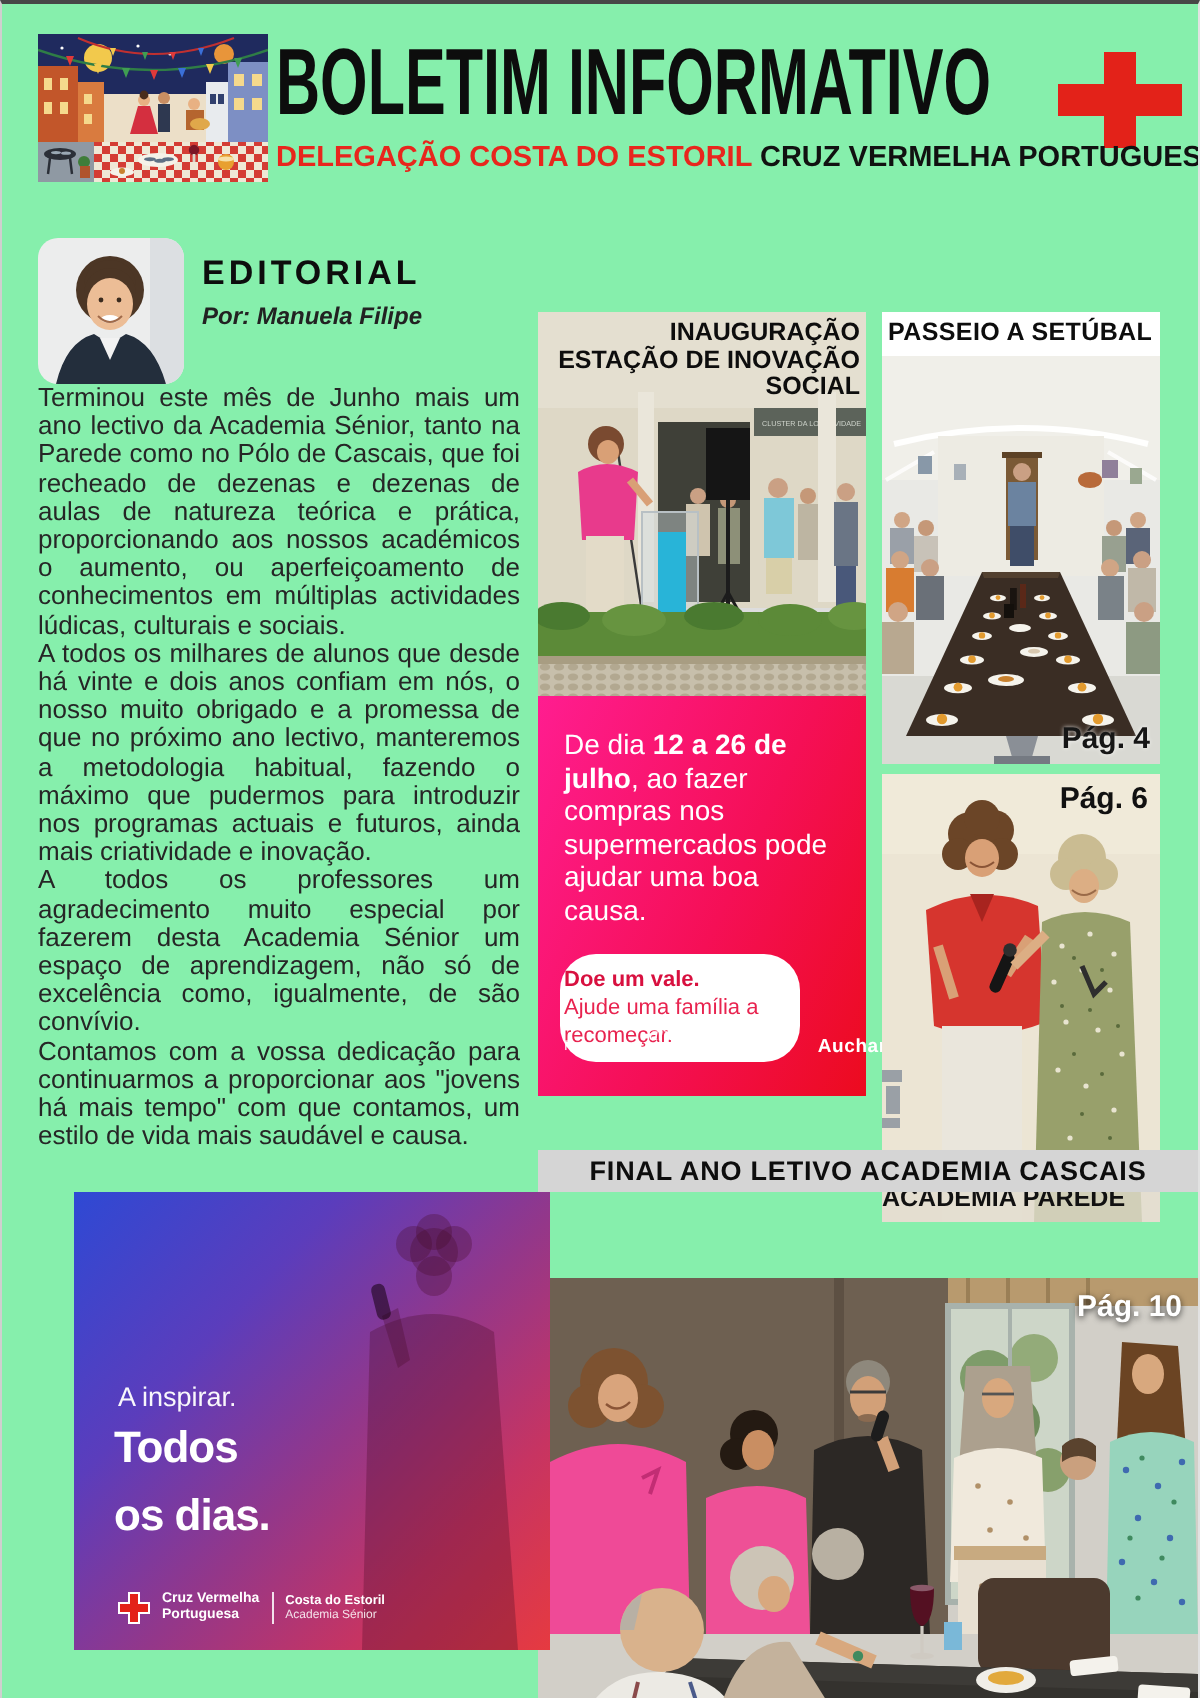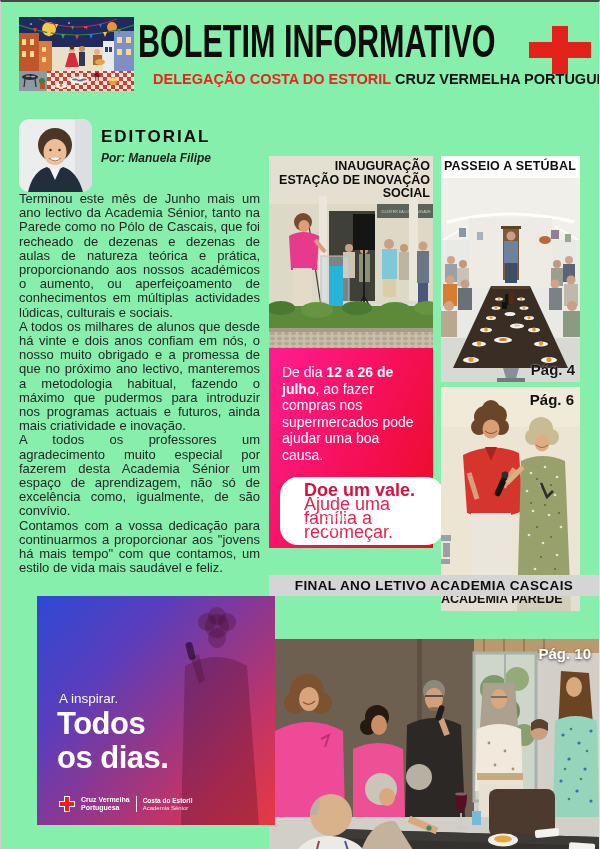--- a/index.html
+++ b/index.html
@@ -8,21 +8,21 @@
         box-sizing:border-box;font-family:"Liberation Sans",sans-serif;color:#1a1a1a;}
   .abs{position:absolute;}
 
   
   #fest{left:18px;top:15px;width:115px;height:74px;}
   #main-title{left:137px;top:12px;width:400px;height:56px;white-space:nowrap;}
   #main-title span{display:inline-block;transform:scaleX(0.65);transform-origin:0 50%;
         font-size:47px;line-height:54px;font-weight:800;letter-spacing:0px;color:#0d0d0d;}
   #cross{left:528px;top:24px;}
   #subtitle{left:137px;top:69px;width:462px;font-size:14.5px;font-weight:700;white-space:nowrap;}
-  #subtitle .red{color:#e8261d;margin-left:15px;}
+  #subtitle .red{color:#e8261d;}
   #subtitle .blk{color:#111;}
   #pubbar{left:18px;top:92px;width:582px;height:17px;
         background:linear-gradient(90deg,#ff00aa 0%,#f4077d 45%,#e30613 100%);
         color:#fff;font-size:11px;font-weight:700;line-height:17px;text-align:right;
         padding-right:5px;box-sizing:border-box;}
 
   
   #avatar{left:18px;top:117px;width:73px;height:73px;border-radius:10px;overflow:hidden;}
   #ed-head{left:100px;top:125px;font-size:17px;font-weight:800;letter-spacing:2px;color:#0d0d0d;}
   #ed-by{left:100px;top:149px;font-size:12px;font-weight:700;font-style:italic;color:#222;}
@@ -53,32 +53,32 @@
   #photo4{left:268px;top:596px;width:330px;height:227px;}
   #photo4-page{right:8px;top:6px;font-size:15px;font-weight:800;color:#fff;
         text-shadow:0 1px 3px rgba(0,0,0,.75);}
 
   
   #pink-ad{left:268px;top:346px;width:164px;height:200px;
         background:linear-gradient(115deg,#ff1d90 0%,#f50f56 55%,#ec0b1e 100%);}
   #pink-msg{left:13px;top:16px;width:142px;color:#fff;font-size:14px;line-height:16.5px;font-weight:400;}
   #pink-msg b{font-weight:800;}
   #pink-bubble{left:11px;top:129px;width:116px;background:#fff;border-radius:18px;
-        padding:6px 24px;font-size:18px;line-height:14px;color:#e8234f;}
+        padding:6px 2px;font-size:11px;line-height:14px;color:#e8234f;}
   #pink-bubble .bb{font-weight:800;display:block;color:#d8103f;}
   #pink-partners{left:13px;bottom:15px;right:8px;display:flex;align-items:center;gap:11px;color:#fff;}
   #pink-partners .plabel{font-size:7px;opacity:.9;}
   #pink-partners .pingo{font-family:"Liberation Serif",serif;font-style:italic;font-size:9.5px;}
   #pink-partners .auchan{font-size:9.5px;font-weight:700;letter-spacing:0.3px;margin-left:37px;}
 
   
   #purple-ad{left:36px;top:594px;width:238px;height:229px;overflow:hidden;
         background:linear-gradient(133deg,#2e49d4 0%,#5b3dbc 30%,#93378a 55%,#c73462 78%,#e63a40 100%);}
   #pa-tag{left:22px;top:95px;color:#fff;font-size:13.5px;font-weight:400;opacity:.96;}
-  #pa-head{left:20px;top:111px;color:#fff;font-size:31px;line-height:34px;font-weight:800;letter-spacing:-0.5px;}
+  #pa-head{left:20px;top:111px;color:#fff;font-size:22px;line-height:34px;font-weight:800;letter-spacing:-0.5px;}
   #pa-logo{left:22px;bottom:13px;display:flex;align-items:center;gap:6px;color:#fff;}
   #pa-logo .lt{font-size:7px;line-height:8px;font-weight:700;}
   #pa-logo .dv{width:1px;height:16px;background:rgba(255,255,255,.85);}
   #pa-logo .rt1{font-size:6.5px;line-height:8px;font-weight:600;}
   #pa-logo .rt2{font-size:6px;line-height:7px;font-weight:400;opacity:.85;}
   #pa-sil{right:0;top:0;}
 </style>
 </head>
 <body>
 
@@ -193,21 +193,21 @@
       <path d="M9,73 Q14,52 28,48 L36,53 L44,48 Q58,52 64,73 Z" fill="#232e3c"></path>
       <polygon points="31,50 41,50 36,61" fill="#f2f2f2"></polygon>
     </svg>
   </div>
   <div class="abs" id="ed-head">EDITORIAL</div>
   <div class="abs" id="ed-by">Por: Manuela Filipe</div>
   <div class="abs" id="ed-body">
     <p>Terminou este mês de Junho mais um ano lectivo da Academia Sénior, tanto na Parede como no Pólo de Cascais, que foi recheado de dezenas e dezenas de aulas de natureza teórica e prática, proporcionando aos nossos académicos o aumento, ou aperfeiçoamento de conhecimentos em múltiplas actividades lúdicas, culturais e sociais.</p>
     <p>A todos os milhares de alunos que desde há vinte e dois anos confiam em nós, o nosso muito obrigado e a promessa de que no próximo ano lectivo, manteremos a metodologia habitual, fazendo o máximo que pudermos para introduzir nos programas actuais e futuros, ainda mais criatividade e inovação.</p>
     <p>A todos os professores um agradecimento muito especial por fazerem desta Academia Sénior um espaço de aprendizagem, não só de excelência como, igualmente, de são convívio.</p>
-    <p>Contamos com a vossa dedicação para continuarmos a proporcionar aos "jovens há mais tempo" com que contamos, um estilo de vida mais saudável e feliz.</p>
+    <p>Contamos com a vossa dedicação para continuarmos a proporcionar aos "jovens há mais tempo" com que contamos, um estilo de vida mais saudável e causa.</p>
   </div>
 
   <div class="abs photo" id="photo1">
     <svg width="164" height="226" viewBox="0 0 164 226">
       <defs>
         <pattern id="cob" width="7" height="5" patternUnits="userSpaceOnUse">
           <rect width="7" height="5" fill="#c7bfab"></rect>
             <ellipse cx="3.5" cy="2.5" rx="2.6" ry="1.7" fill="#b2a890"></ellipse>
         </pattern>
       </defs>

